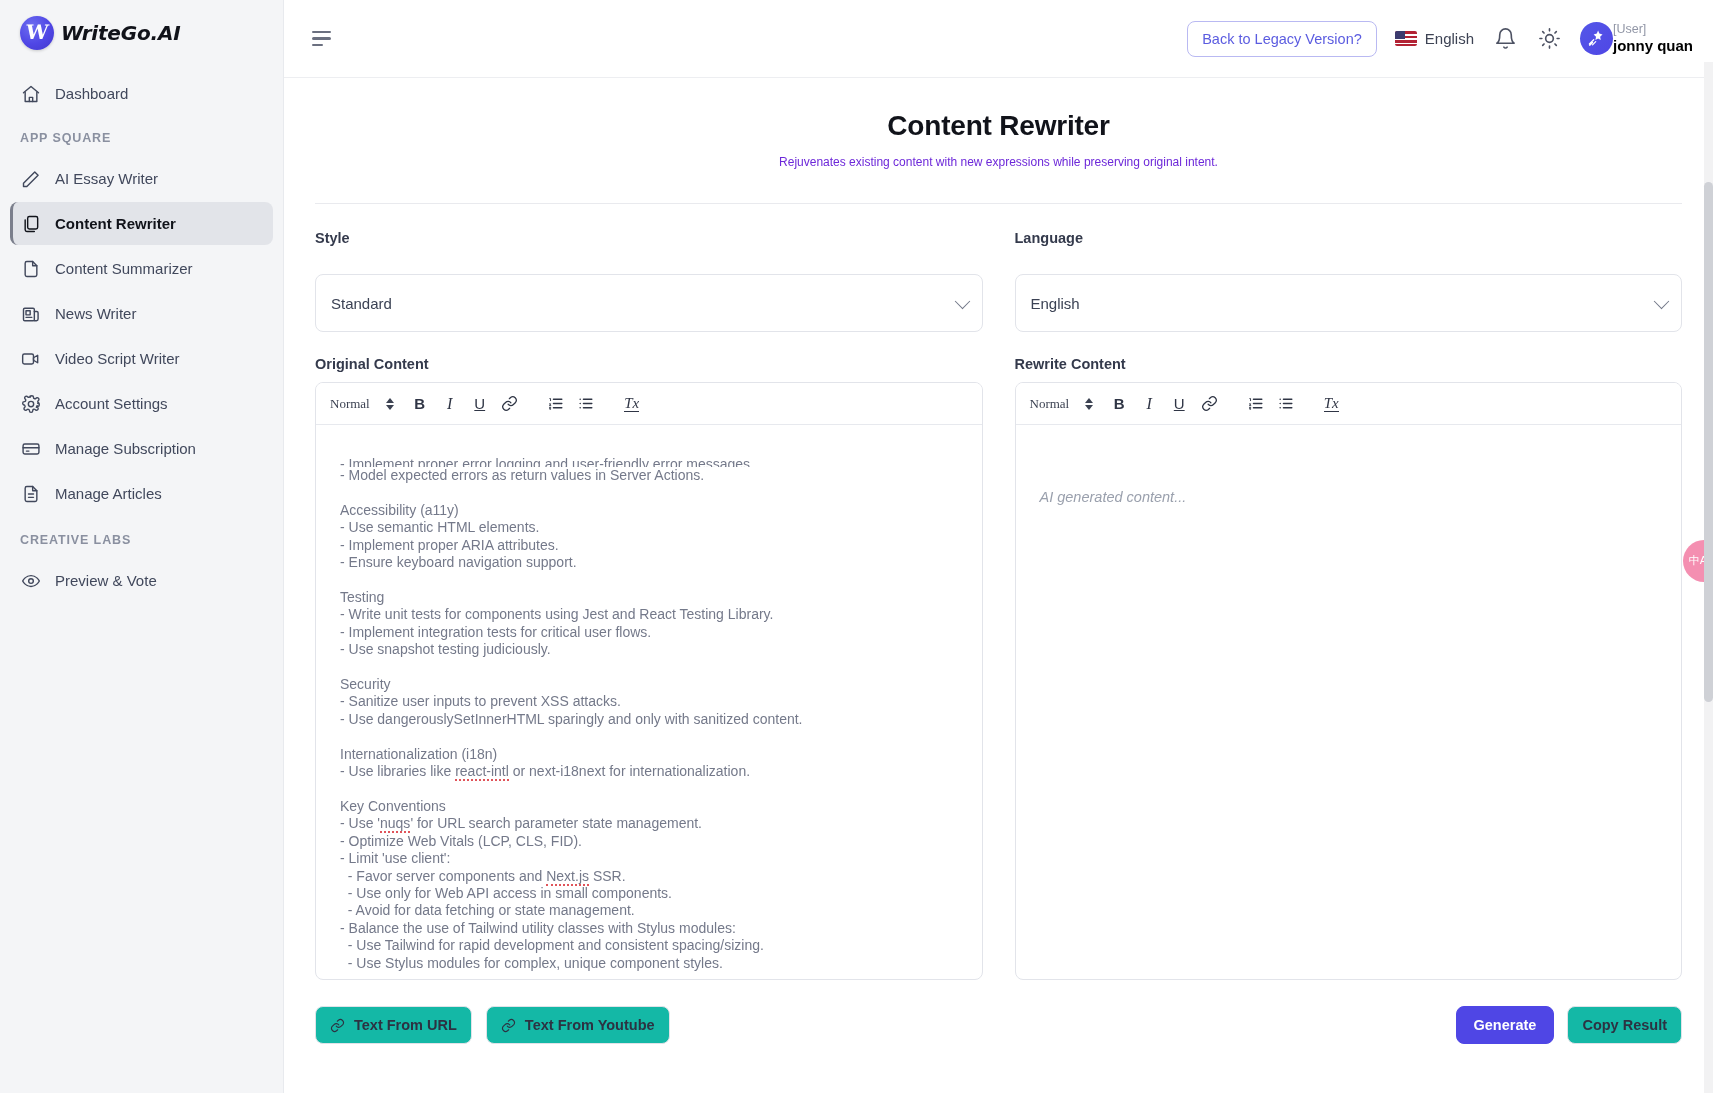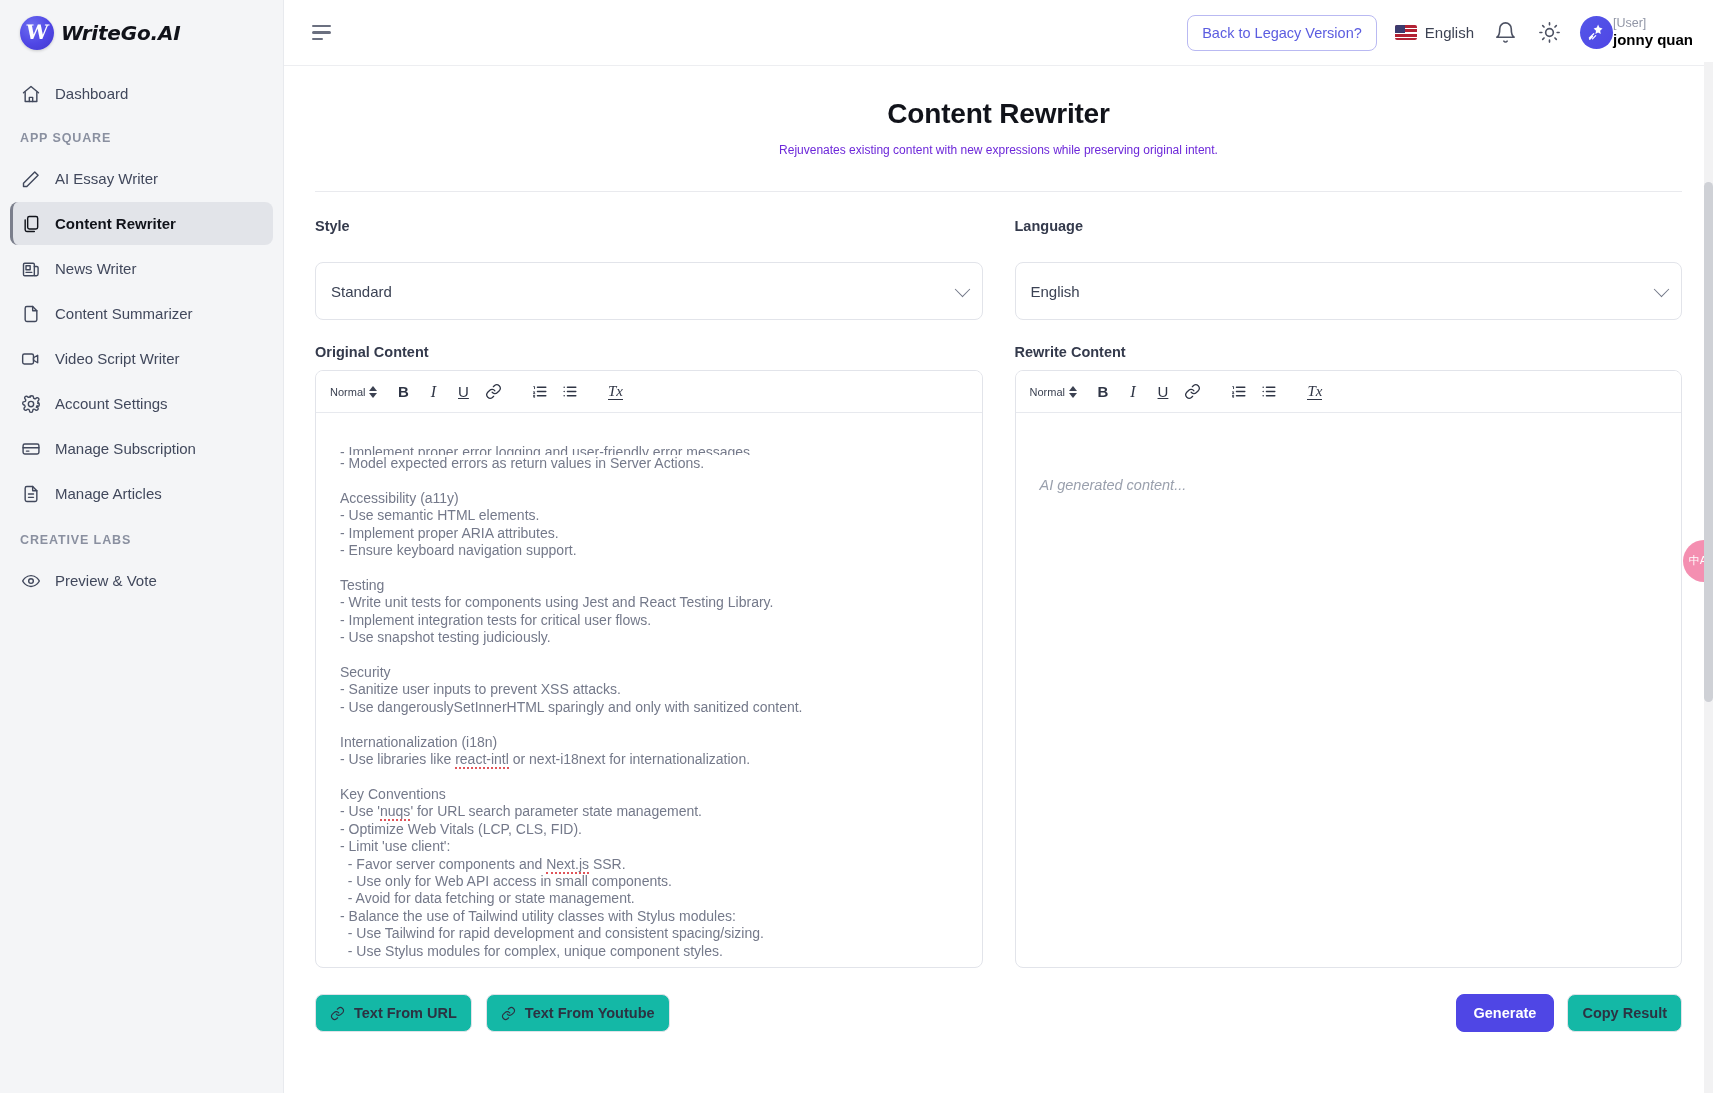--- a/index.html
+++ b/index.html
@@ -56,21 +56,21 @@
     border-left: 3px solid #7b7f8c; padding-left: 7px;
   }
   .nav-item .ico { width: 21px; height: 21px; display: flex; align-items: center; justify-content: center; flex: none; }
   .nav-item .ico svg { width: 20px; height: 20px; stroke: #41485c; fill: none; stroke-width: 1.7; stroke-linecap: round; stroke-linejoin: round; }
   .nav-item.active .ico svg { stroke: #11131a; }
 
   
   .main { flex: 1; height: 1093px; position: relative; background: #fff; overflow: hidden; }
 
   .topbar {
-    height: 66px; display: flex; align-items: center;
+    height: 78px; display: flex; align-items: center;
     padding: 0 20px 0 28px; border-bottom: 1px solid #edeef1; background: #fff;
   }
   .hamburger { width: 26px; height: 26px; display: flex; flex-direction: column; justify-content: center; gap: 4px; cursor: pointer; }
   .hamburger i { display: block; height: 2.5px; background: #6b7080; border-radius: 2px; }
   .hamburger i:nth-child(1) { width: 19px; }
   .hamburger i:nth-child(2) { width: 19px; }
   .hamburger i:nth-child(3) { width: 11px; }
   .topbar-right { margin-left: auto; display: flex; align-items: center; gap: 18px; }
   .legacy-btn {
     border: 1px solid #b9b9f2; color: #5b5ce0; background: #fff;
@@ -121,21 +121,21 @@
   .editor-col { flex: 1; min-width: 0; }
   .editor-label { font-size: 14.5px; color: #343a4c; font-weight: 600; margin-bottom: 10px; }
   .editor {
     border: 1px solid #e2e4ea; border-radius: 8px; background: #fff; overflow: hidden;
     height: 598px; display: flex; flex-direction: column;
   }
   .ed-toolbar {
     height: 42px; border-bottom: 1px solid #e7e9ee; display: flex; align-items: center;
     gap: 2px; padding: 0 14px; background: #fff;
   }
-  .tb-select { display: flex; align-items: center; gap: 4px; font-size: 11px; color: #3c4252; cursor: pointer; padding-right: 10px; }
+  .tb-select { display: flex; align-items: center; gap: 16px; font-size: 13px; color: #3c4252; cursor: pointer; padding-right: 10px; font-family: Liberation Serif, serif; }
   .tb-select .updown { display: flex; flex-direction: column; gap: 2px; align-items: center; color: #3c4252; }
   .tb-select .updown i { width: 0; height: 0; border-left: 4px solid transparent; border-right: 4px solid transparent; }
   .tb-select .updown i:first-child { border-bottom: 5px solid #3c4252; }
   .tb-select .updown i:last-child { border-top: 5px solid #3c4252; }
   .tb-btn {
     width: 28px; height: 28px; display: flex; align-items: center; justify-content: center;
     cursor: pointer; border-radius: 4px; color: #2f3545; font-size: 15px;
   }
   .tb-btn svg { width: 17px; height: 17px; stroke: #2f3545; fill: none; stroke-width: 1.8; stroke-linecap: round; stroke-linejoin: round; }
   .tb-gap { width: 14px; }
@@ -215,36 +215,36 @@
             <svg viewBox="0 0 24 24">
               <rect x="8" y="3" width="12" height="15" rx="2"></rect>
               <path d="M5 7v12a2 2 0 0 0 2 2h9"></path>
             </svg>
           </span>
           <span>Content Rewriter</span>
         </div>
         <div class="nav-item">
           <span class="ico">
             <svg viewBox="0 0 24 24">
+              <path d="M14 3H7a2 2 0 0 0-2 2v14a2 2 0 0 0 2 2h10a2 2 0 0 0 2-2V8l-5-5z"></path>
+              <path d="M14 3v5h5"></path>
+            </svg>
+          </span>
+          <span>Content Summarizer</span>
+        </div>
+        <div class="nav-item">
+          <span class="ico">
+            <svg viewBox="0 0 24 24">
               <rect x="3" y="5" width="13" height="15" rx="1.5"></rect>
               <path d="M16 9h3a1.5 1.5 0 0 1 1.5 1.5V18a2 2 0 0 1-2 2H16"></path>
               <rect x="6" y="8" width="5" height="5"></rect>
               <path d="M6 16h7"></path>
             </svg>
           </span>
           <span>News Writer</span>
-        </div>
-        <div class="nav-item">
-          <span class="ico">
-            <svg viewBox="0 0 24 24">
-              <path d="M14 3H7a2 2 0 0 0-2 2v14a2 2 0 0 0 2 2h10a2 2 0 0 0 2-2V8l-5-5z"></path>
-              <path d="M14 3v5h5"></path>
-            </svg>
-          </span>
-          <span>Content Summarizer</span>
         </div>
         <div class="nav-item">
           <span class="ico">
             <svg viewBox="0 0 24 24">
               <rect x="2" y="6" width="13" height="12" rx="2"></rect>
               <path d="M15 10.5l5-3v9l-5-3z"></path>
             </svg>
           </span>
           <span>Video Script Writer</span>
         </div>

